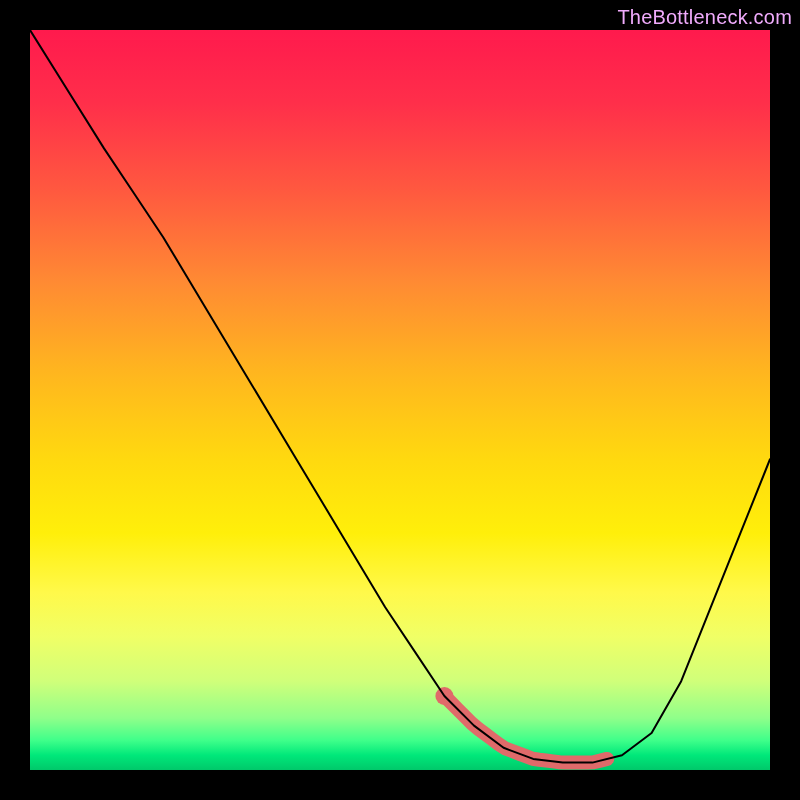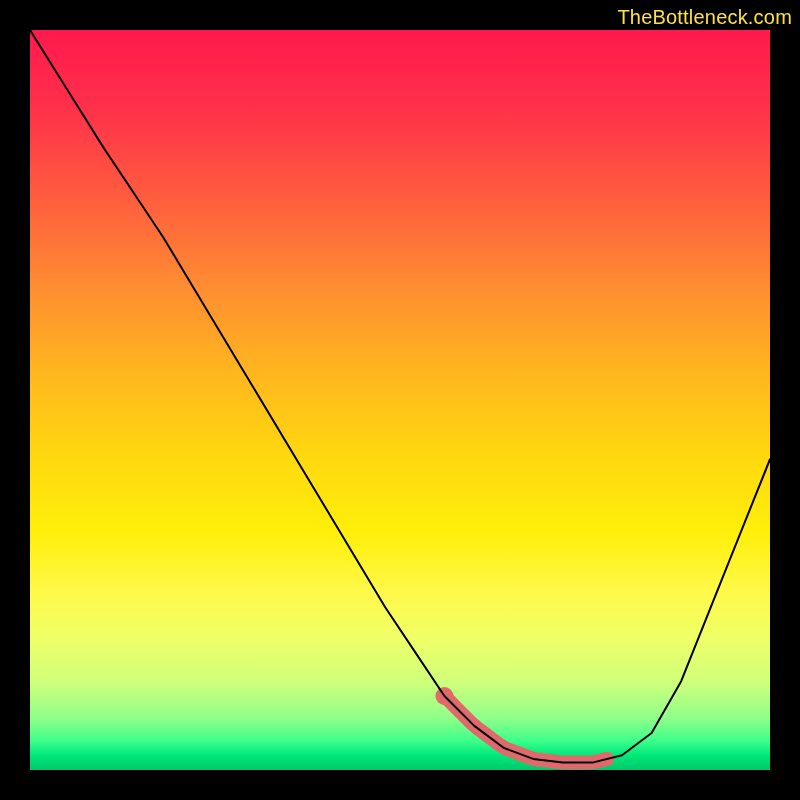--- a/index.html
+++ b/index.html
@@ -31,21 +31,21 @@
       #00e87a 98%,
       #00c86a 100%
     );
   }
   .watermark {
     position: absolute;
     top: 6px;
     right: 8px;
     font-family: Arial, Helvetica, sans-serif;
     font-size: 20px;
-    color: #fde047;
+    color: #f0abfc;
     letter-spacing: 0.2px;
     user-select: none;
   }
   svg.overlay {
     position: absolute;
     left: 0; top: 0;
     width: 740px; height: 740px;
   }
   .curve {
     fill: none;

